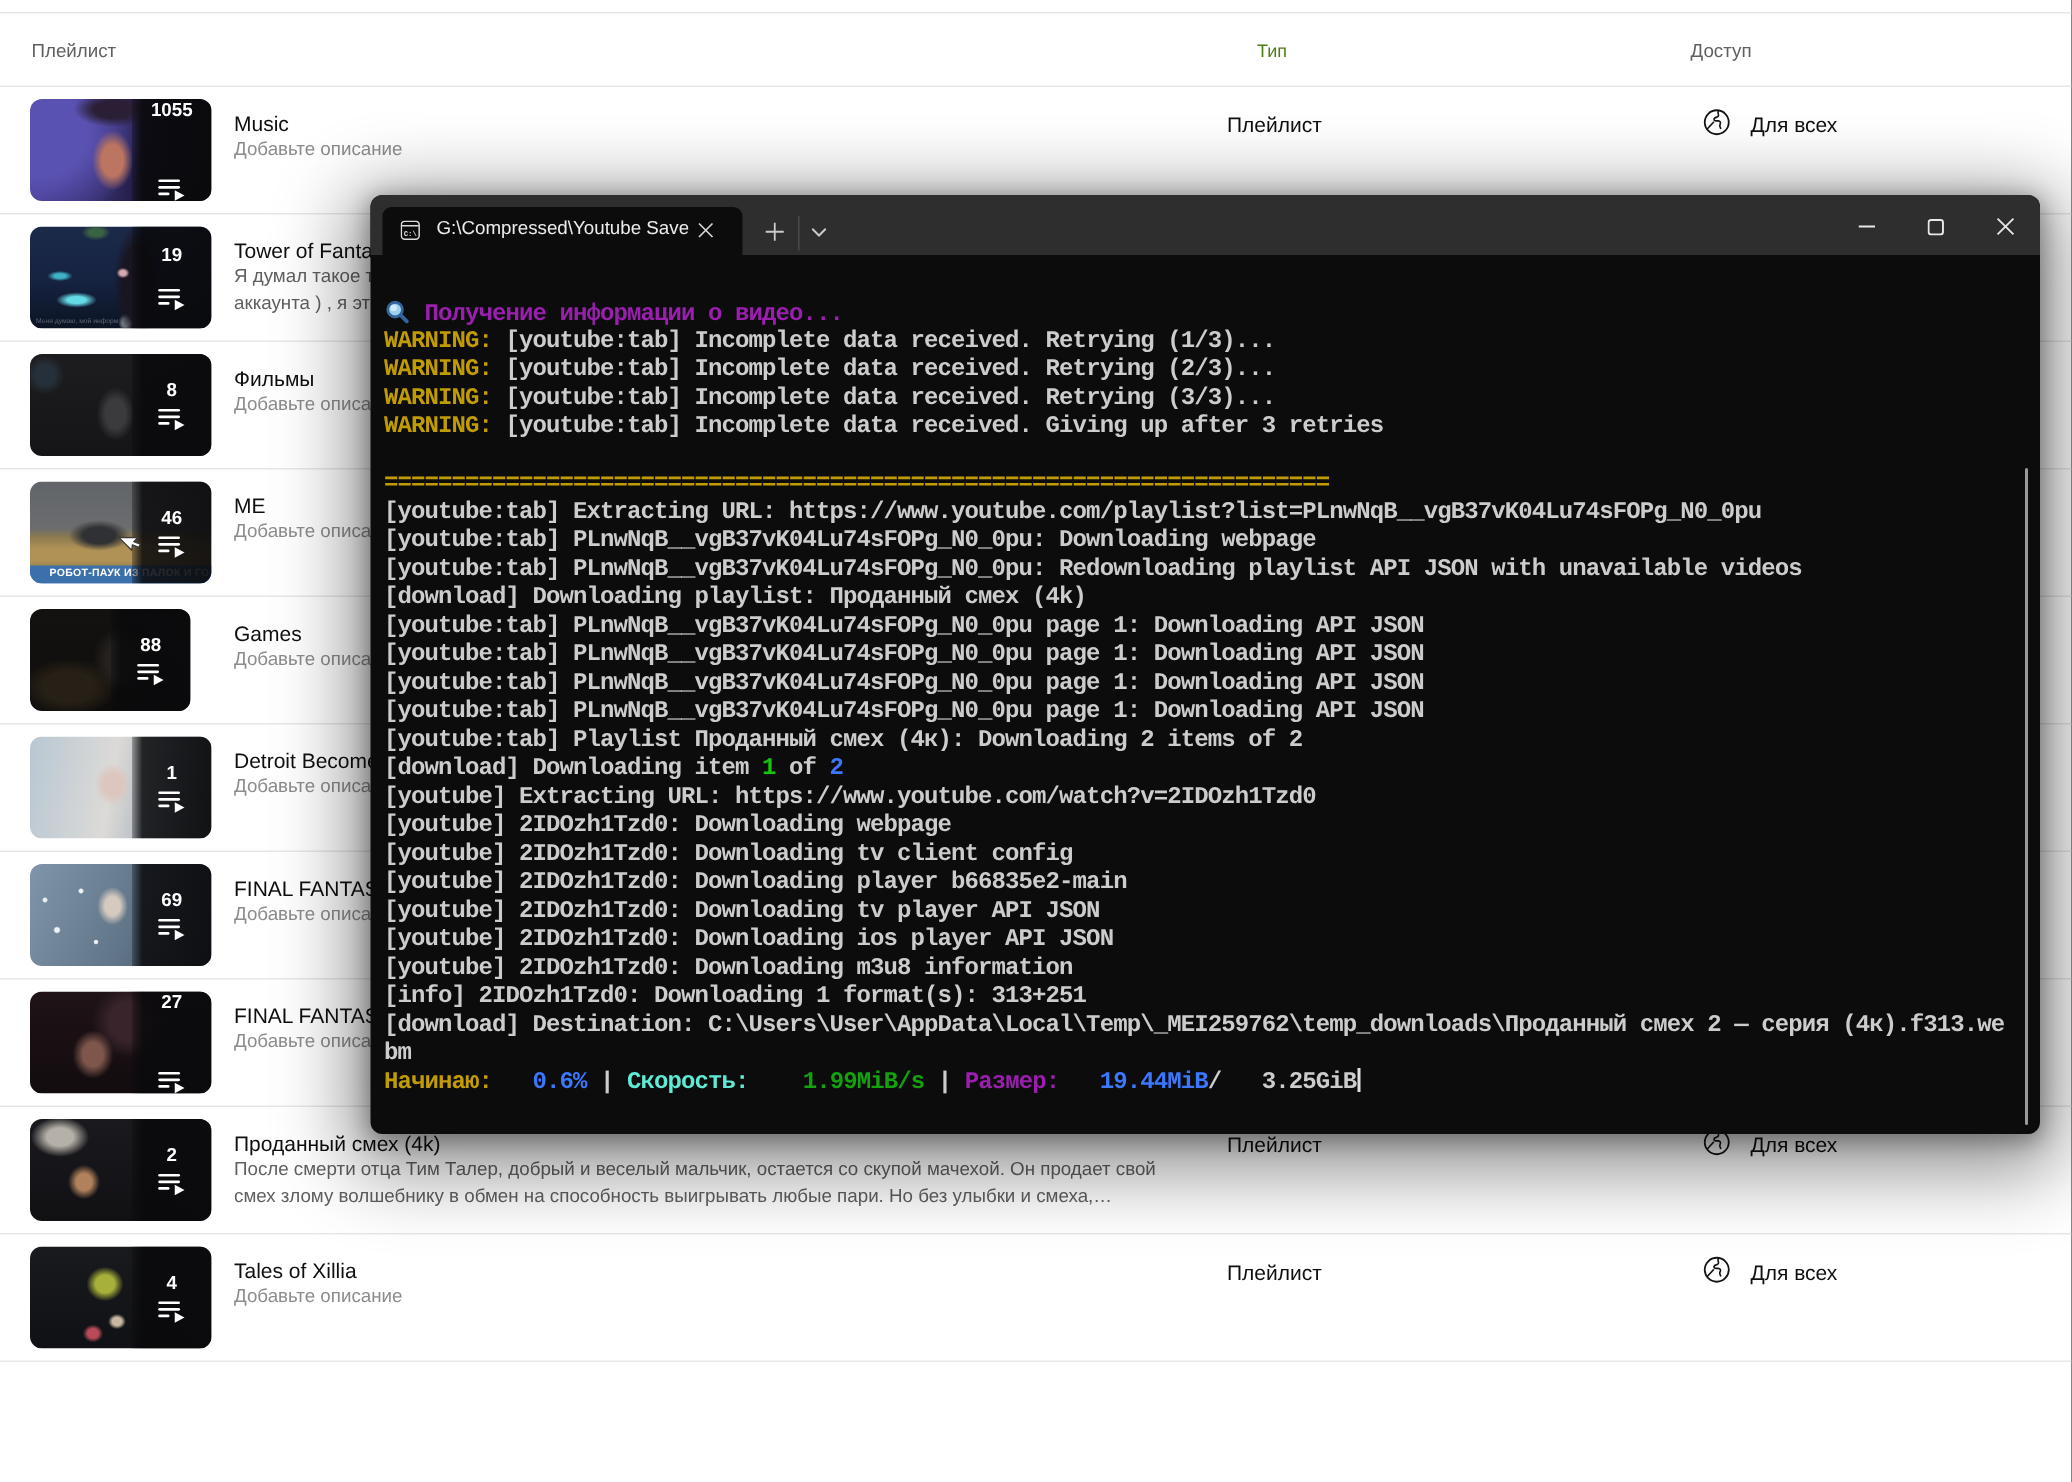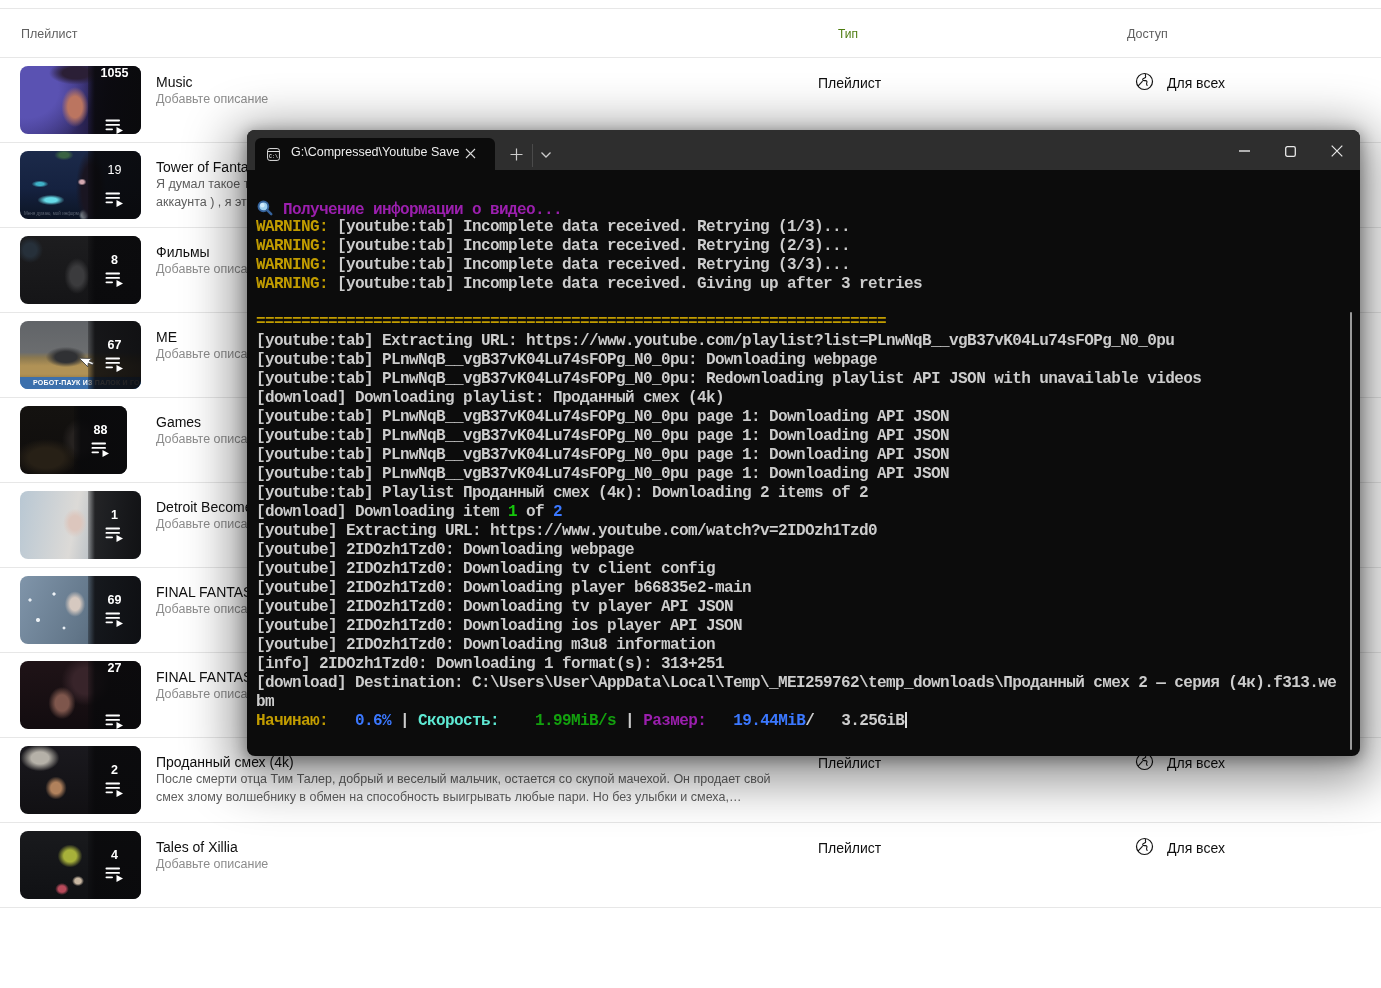--- a/index.html
+++ b/index.html
@@ -35,21 +35,21 @@
         <circle cx="9.5" cy="9.5" r="8.0"></circle>
         <path d="M10.8 1.9 C9.4 3.2 11.3 4.1 10.5 5.4 C9.8 6.5 8.1 6.0 7.7 7.3 C7.3 8.6 9.2 8.7 10.3 8.6 C11.9 8.5 12.3 9.8 11.7 10.9 C11.1 12.0 11.9 13.0 12.3 13.9" stroke-width="1.1"></path>
         <path d="M3.0 14.2 L7.6 9.2" stroke-width="1.1"></path>
       </svg></div>
   <div style="position:absolute;left:1167px;top:17px;font-size:14px;color:#0f0f0f">Для всех</div>
 </div>
 <div style="position:absolute;left:0;top:143.0px;width:1381px;height:85.0px;border-bottom:1px solid #e7e7e7">
   <div style="position:absolute;left:20px;top:8px;width:121px;height:68px;border-radius:8px;overflow:hidden;background:radial-gradient(ellipse 16px 6px at 31px 49px, #66dbe8 0 38%, rgba(102,219,232,0) 85%),radial-gradient(ellipse 10px 4px at 20px 33px, #3fb2c8 0 38%, rgba(63,178,200,0) 85%),radial-gradient(ellipse 11px 6px at 44px 4px, #3a6343 0 42%, rgba(58,99,67,0) 88%),radial-gradient(ellipse 5px 4px at 62px 31px, #d4a8b0 0 42%, rgba(212,168,176,0) 88%),radial-gradient(ellipse 16px 42px at 71px 38px, #191521 0 58%, rgba(25,21,33,0) 95%),radial-gradient(ellipse 6px 7px at 64px 64px, #8d979e 0 40%, rgba(141,151,158,0) 85%),linear-gradient(180deg, #1c2a4a 0%, #152240 55%, #0c1423 100%)">
     <div style="position:absolute;left:4px;bottom:3px;width:40%;color:rgba(215,222,232,0.38);font-size:4.5px;white-space:nowrap">Меня думаю, мой информ</div>
     <div style="position:absolute;right:0;top:0;bottom:0;width:53px;background:linear-gradient(90deg,rgba(9,9,11,0.3) 0,rgba(9,9,11,0.86) 7px,rgba(10,10,12,0.92) 100%);display:flex;flex-direction:column;align-items:center;justify-content:center">
-      <div style="color:#fff;font-size:12.5px;font-weight:normal;margin-bottom:15px">19</div>
+      <div style="color:#fff;font-size:12.5px;font-weight:bold;margin-bottom:15px">19</div>
       <svg width="19" height="15" viewBox="0 0 19 15" style="display:block">
           <rect x="0.5" y="0.6" width="14.5" height="1.8" rx="0.9" fill="#fff"></rect>
           <rect x="0.5" y="5" width="14.5" height="1.8" rx="0.9" fill="#fff"></rect>
           <rect x="0.5" y="9.4" width="7.5" height="1.8" rx="0.9" fill="#fff"></rect>
           <path d="M11.5 7.9 L18 11.4 L11.5 14.9 Z" fill="#fff"></path>
         </svg>
     </div>
   </div>
   <div style="position:absolute;left:156px;top:16px;font-size:14px;color:#0f0f0f;white-space:nowrap">Tower of Fantasy</div>
   <div style="position:absolute;left:156px;top:34px;font-size:12.5px;color:#606060;white-space:nowrap">Я думал такое только</div>
@@ -82,21 +82,21 @@
         <circle cx="9.5" cy="9.5" r="8.0"></circle>
         <path d="M10.8 1.9 C9.4 3.2 11.3 4.1 10.5 5.4 C9.8 6.5 8.1 6.0 7.7 7.3 C7.3 8.6 9.2 8.7 10.3 8.6 C11.9 8.5 12.3 9.8 11.7 10.9 C11.1 12.0 11.9 13.0 12.3 13.9" stroke-width="1.1"></path>
         <path d="M3.0 14.2 L7.6 9.2" stroke-width="1.1"></path>
       </svg></div>
   <div style="position:absolute;left:1167px;top:17px;font-size:14px;color:#0f0f0f">Для всех</div>
 </div>
 <div style="position:absolute;left:0;top:313.0px;width:1381px;height:85.0px;border-bottom:1px solid #e7e7e7">
   <div style="position:absolute;left:20px;top:8px;width:121px;height:68px;border-radius:8px;overflow:hidden;background:radial-gradient(ellipse 24px 12px at 46px 36px, #303134 0 45%, rgba(48,49,52,0) 85%),linear-gradient(180deg, #616468 0%, #6b6d6f 46%, #8b7950 54%, #b09256 66% 78%, #9c8049 84%, #3c70ac 86% 100%)">
     <div style="position:absolute;left:0;bottom:0;width:100%;height:12px;background:#3c70ac;color:#fff;font-size:7px;font-weight:bold;line-height:12px;padding-left:13px;letter-spacing:.2px;white-space:nowrap">РОБОТ-ПАУК ИЗ ПАЛОК И ГО</div>
     <div style="position:absolute;right:0;top:0;bottom:0;width:53px;background:linear-gradient(90deg,rgba(9,9,11,0.3) 0,rgba(9,9,11,0.86) 7px,rgba(10,10,12,0.92) 100%);display:flex;flex-direction:column;align-items:center;justify-content:center">
-      <div style="color:#fff;font-size:12.5px;font-weight:bold;margin-bottom:5px">67</div>
+      <div style="color:#fff;font-size:12.5px;font-weight:bold;margin-bottom:5px">46</div>
       <svg width="19" height="15" viewBox="0 0 19 15" style="display:block">
           <rect x="0.5" y="0.6" width="14.5" height="1.8" rx="0.9" fill="#fff"></rect>
           <rect x="0.5" y="5" width="14.5" height="1.8" rx="0.9" fill="#fff"></rect>
           <rect x="0.5" y="9.4" width="7.5" height="1.8" rx="0.9" fill="#fff"></rect>
           <path d="M11.5 7.9 L18 11.4 L11.5 14.9 Z" fill="#fff"></path>
         </svg>
     </div>
   </div>
   <div style="position:absolute;left:156px;top:16px;font-size:14px;color:#0f0f0f;white-space:nowrap">ME</div>
   <div style="position:absolute;left:156px;top:34px;font-size:12.5px;color:#8c8c8c;white-space:nowrap">Добавьте описание</div>

